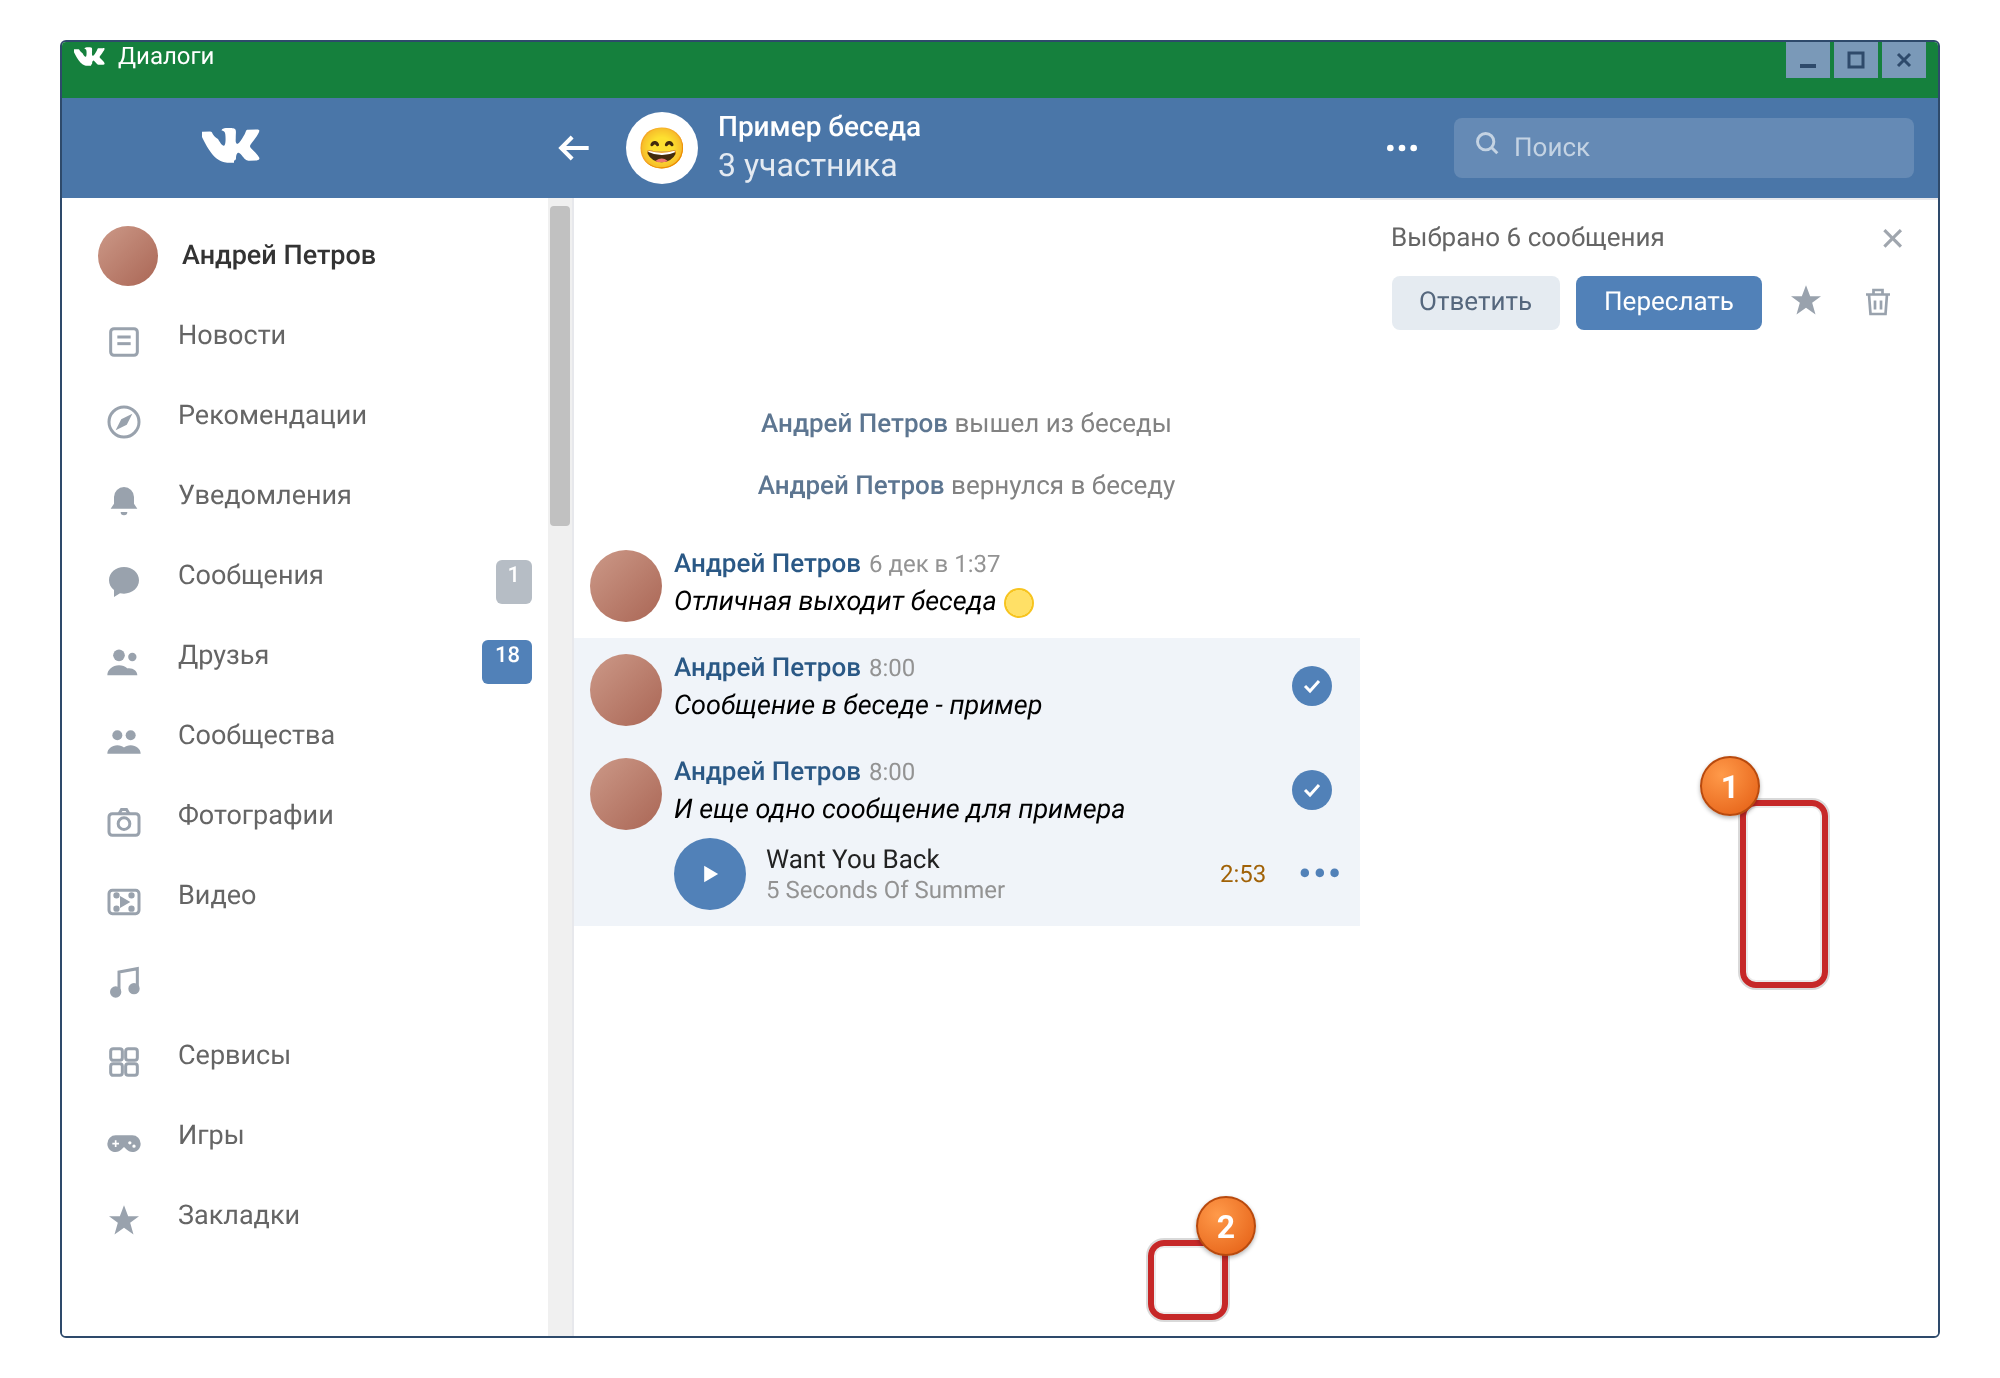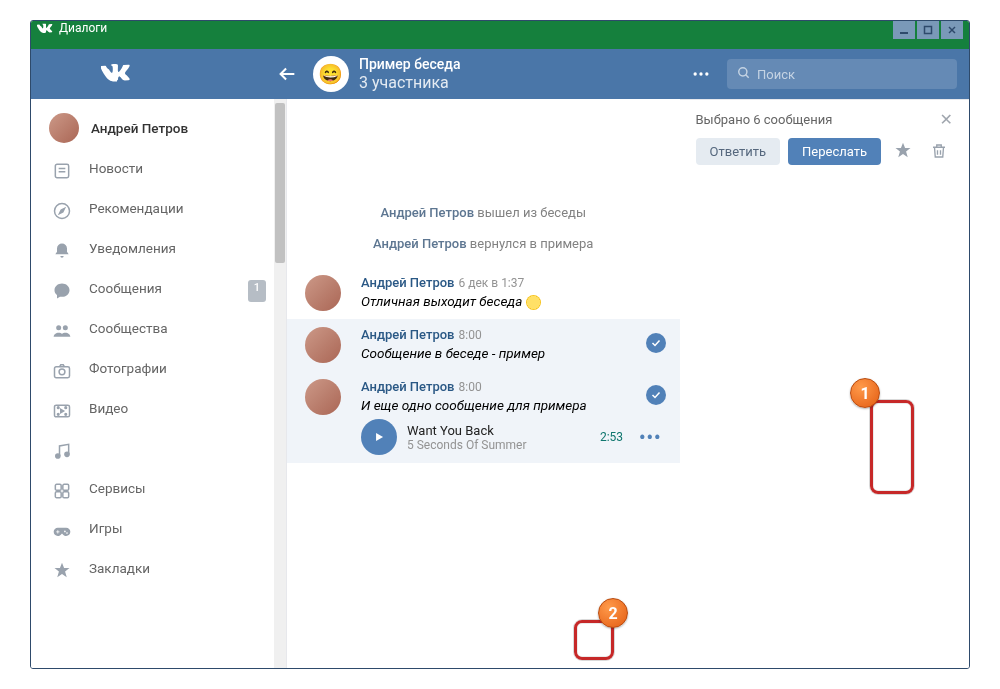--- a/index.html
+++ b/index.html
@@ -38,36 +38,36 @@
 .nav-item { display: flex; padding: 9px 20px; gap: 16px; cursor: pointer; color: #656565; font-size: 13.5px; }
 .nav-item .nicon { width: 22px; height: 22px; display: flex; align-items: center; justify-content: center; color: #99a2ad; }
 .nav-item .nlabel { flex: 1; }
 .nav-badge { background: #5181b8; color: #fff; font-size: 11px; padding: 1px 6px; border-radius: 3px; font-weight: 500; }
 .nav-badge.muted { background: #b6bdc5; }
 
 .content { flex: 1; background: #fff; display: flex; flex-direction: row; border-left: 1px solid #e7e8ec; }
 .messages { flex: 1; overflow: hidden; position: relative; }
 .sys-msg { text-align: center; color: #828282; font-size: 13px; margin: 16px 0; }
 .sys-msg b { color: #5d7691; font-weight: 500; }
-.msg-row { padding: 8px 18px; display: flex; gap: 20px; position: relative; }
+.msg-row { padding: 8px 8px; display: flex; gap: 6px; position: relative; }
 .msg-row.selected { background: #f0f4f9; }
 .msg-ava { width: 36px; height: 36px; border-radius: 50%; background: linear-gradient(135deg,#c98,#a65); flex-shrink: 0; }
 .msg-body { flex: 1; }
 .msg-head { font-size: 13px; margin-bottom: 3px; }
 .msg-author { color: #2a5885; font-weight: 500; }
 .msg-time { color: #939393; margin-left: 4px; font-size: 12px; }
 .msg-text { color: #000; font-size: 13.5px; font-style: italic; }
 .check-circle { width: 20px; height: 20px; border-radius: 50%; background: #5181b8; display: flex; align-items: center; justify-content: center; position: absolute; right: 14px; top: 14px; }
 .check-circle svg { stroke: #fff; }
 
 .audio-row { display: flex; align-items: center; gap: 10px; margin-top: 6px; }
 .play-btn { width: 36px; height: 36px; border-radius: 50%; background: #5181b8; display: flex; align-items: center; justify-content: center; cursor: pointer; }
 .audio-title { font-size: 13px; color: #222; }
 .audio-artist { font-size: 12px; color: #939393; }
-.audio-dur { color: #0f766e; font-size: 12px; margin-left: auto; margin-right: 6px; }
+.audio-dur { color: #a16207; font-size: 12px; margin-left: auto; margin-right: 6px; }
 .audio-more { color: #5181b8; font-size: 18px; font-weight: bold; cursor: pointer; letter-spacing: 1px; }
 
 .selection-bar { border-top: 1px solid #e7e8ec; padding: 10px 16px 14px; }
 .sel-text { font-size: 13px; color: #656565; margin-bottom: 8px; display: flex; align-items: center; }
 .sel-close { margin-left: auto; color: #a0a6ae; font-size: 16px; cursor: pointer; }
 .sel-actions { display: flex; align-items: flex-end; gap: 8px; }
 .btn { padding: 6px 14px; border-radius: 4px; font-size: 13px; cursor: pointer; border: none; }
 .btn-light { background: #e5ebf1; color: #55677d; }
 .btn-primary { background: #5181b8; color: #fff; }
 .star-btn, .trash-btn { width: 28px; height: 28px; display: flex; align-items: center; justify-content: center; cursor: pointer; color: #99a2ad; }
@@ -184,20 +184,31 @@
             <svg width="20" height="20" viewBox="0 0 24 24" fill="currentColor">
               <path d="M12 3C7 3 3 6.5 3 11c0 2.3 1.1 4.4 3 5.8V21l3.6-2.2c.8.1 1.6.2 2.4.2 5 0 9-3.5 9-8s-4-8-9-8z"></path>
             </svg>
           </div>
         <div class="nlabel">Сообщения</div>
         <div class="nav-badge muted">1</div>
       </div>
       <div class="nav-item">
         <div class="nicon">
             <svg width="20" height="20" viewBox="0 0 24 24" fill="currentColor">
+              <circle cx="9" cy="8" r="3.5"></circle>
+              <circle cx="17" cy="9" r="2.5"></circle>
+              <path d="M2 20c0-3.3 3.1-6 7-6s7 2.7 7 6H2zm13 0c0-1.5-.5-2.9-1.4-4 .5-.1 1-.2 1.4-.2 2.8 0 5 1.9 5 4.2H15z"></path>
+            </svg>
+          </div>
+        <div class="nlabel">Друзья</div>
+        <div class="nav-badge">18</div>
+      </div>
+      <div class="nav-item">
+        <div class="nicon">
+            <svg width="20" height="20" viewBox="0 0 24 24" fill="currentColor">
               <circle cx="8" cy="8" r="3"></circle>
               <circle cx="16" cy="8" r="3"></circle>
               <path d="M2 19c0-2.8 2.7-5 6-5s6 2.2 6 5H2zm8 0c0-2.8 2.7-5 6-5s6 2.2 6 5H10z"></path>
             </svg>
           </div>
         <div class="nlabel">Сообщества</div>
       </div>
       <div class="nav-item">
         <div class="nicon">
             <svg width="20" height="20" viewBox="0 0 24 24" fill="none" stroke="currentColor" stroke-width="1.8">
@@ -263,21 +274,21 @@
         </div>
     </div>
 
     <div class="content">
       <div class="messages">
         <div style="height:90px"></div>
         <div class="sys-msg">
           <b>Андрей Петров</b><span> вышел из беседы</span>
         </div>
         <div class="sys-msg">
-          <b>Андрей Петров</b><span> вернулся в примера</span>
+          <b>Андрей Петров</b><span> вернулся в беседу</span>
         </div>
 
         <div class="msg-row">
           <div class="msg-ava"></div>
           <div class="msg-body">
             <div class="msg-head"><span class="msg-author">Андрей Петров</span><span class="msg-time">6 дек в 1:37</span></div>
             <div class="msg-text"><span>Отличная выходит беседа </span><span class="emoji-smile"></span></div>
           </div>
         </div>
 

